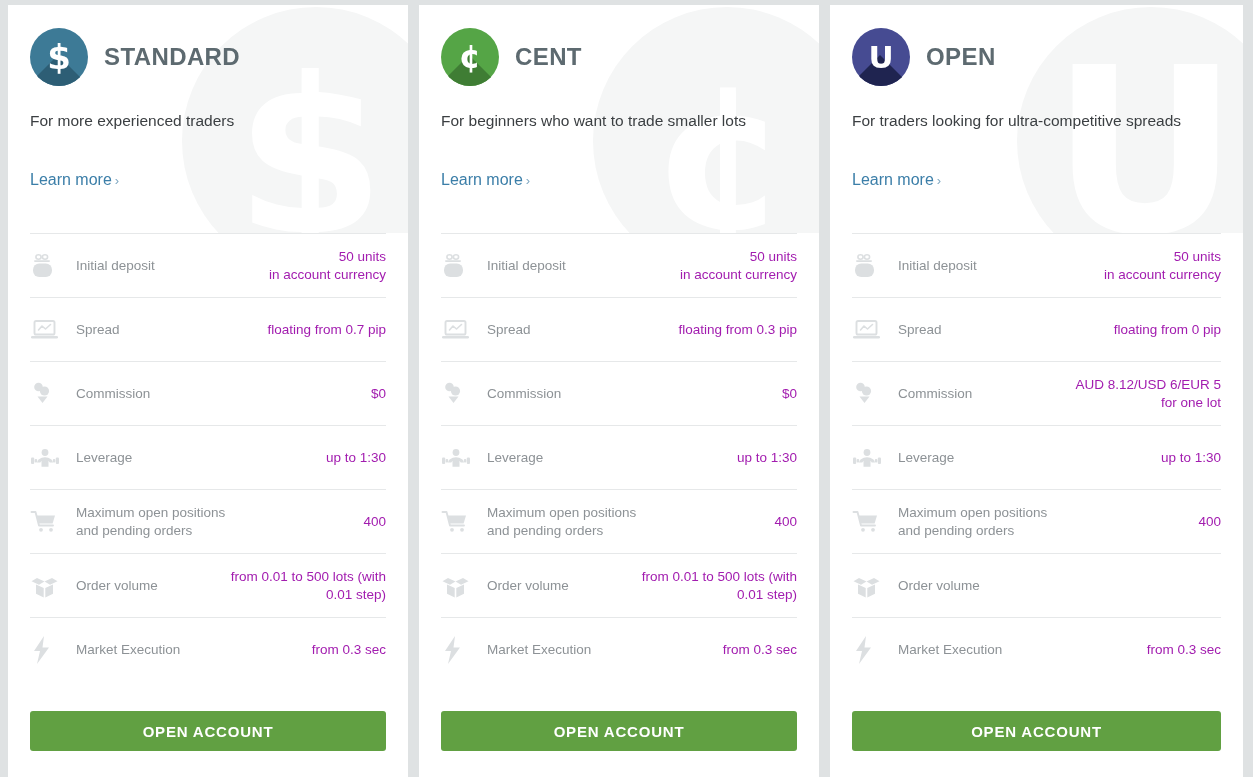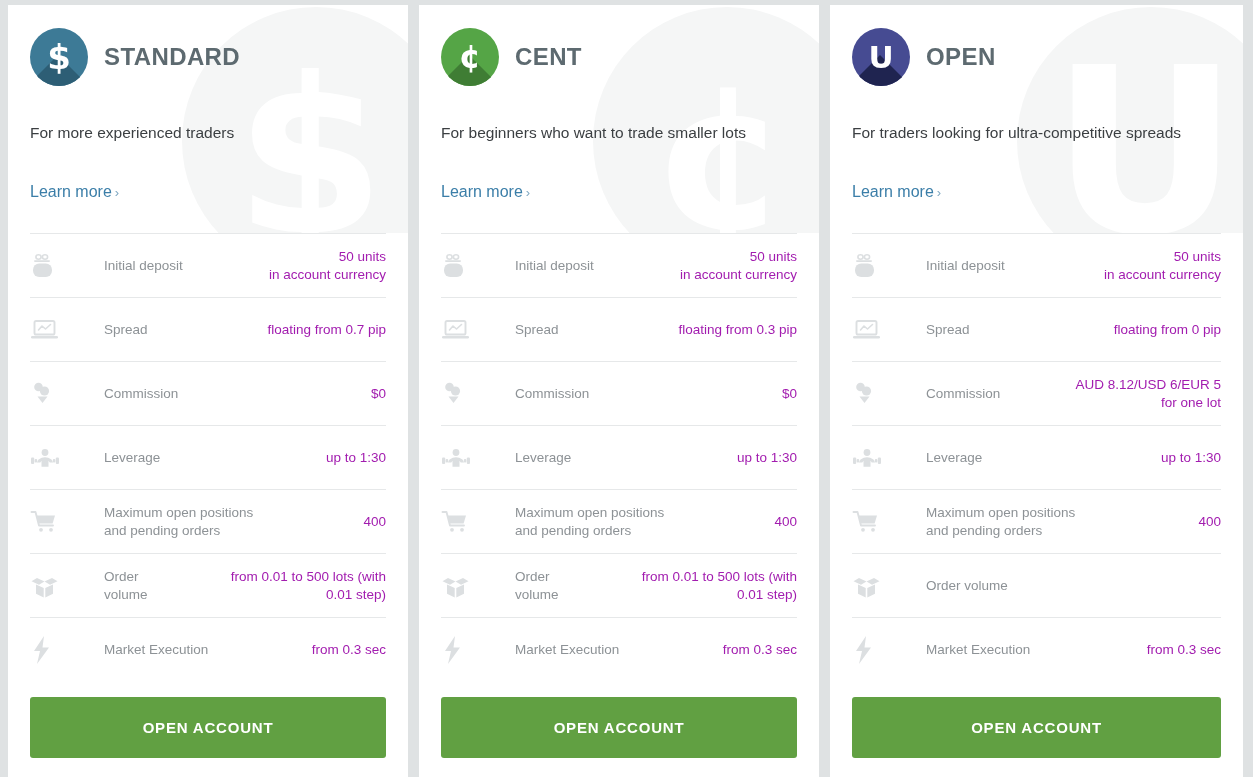--- a/index.html
+++ b/index.html
@@ -114,21 +114,21 @@
 
   .card-title {
     font-size: 24px;
     font-weight: bold;
     color: #5d6a70;
     letter-spacing: 0.4px;
   }
   .tagline {
     position: relative;
     z-index: 2;
-    margin-top: 36px;
+    margin-top: 24px;
     font-size: 15.5px;
     color: #3b3f42;
     line-height: 1.3;
   }
   .learn {
     position: relative;
     z-index: 2;
     margin-top: 40px;
     font-size: 16px;
     color: #3b7ea8;
@@ -148,21 +148,20 @@
     padding: 0 22px;
     box-sizing: border-box;
   }
   .frow {
     display: flex;
     align-items: center;
     min-height: 64px;
     box-sizing: border-box;
     border-top: 1px solid #e6e8e9;
     padding: 6px 0;
-    gap: 28px;
   }
   .frow:first-child { border-top: 1px solid #e6e8e9; }
   .ficon {
     width: 46px;
     flex: none;
     display: flex;
     align-items: center;
     justify-content: flex-start;
     color: #dcdfe1;
   }
@@ -183,21 +182,21 @@
   }
 
   
   .cta-wrap {
     padding: 16px 22px 26px 22px;
     flex: none;
   }
   .cta {
     display: block;
     width: 100%;
-    height: 61px;
+    height: 40px;
     border: 0;
     border-radius: 3px;
     background: #61a042;
     color: #ffffff;
     font-family: "Liberation Sans", sans-serif;
     font-size: 15px;
     font-weight: bold;
     letter-spacing: 0.8px;
     cursor: pointer;
   }

